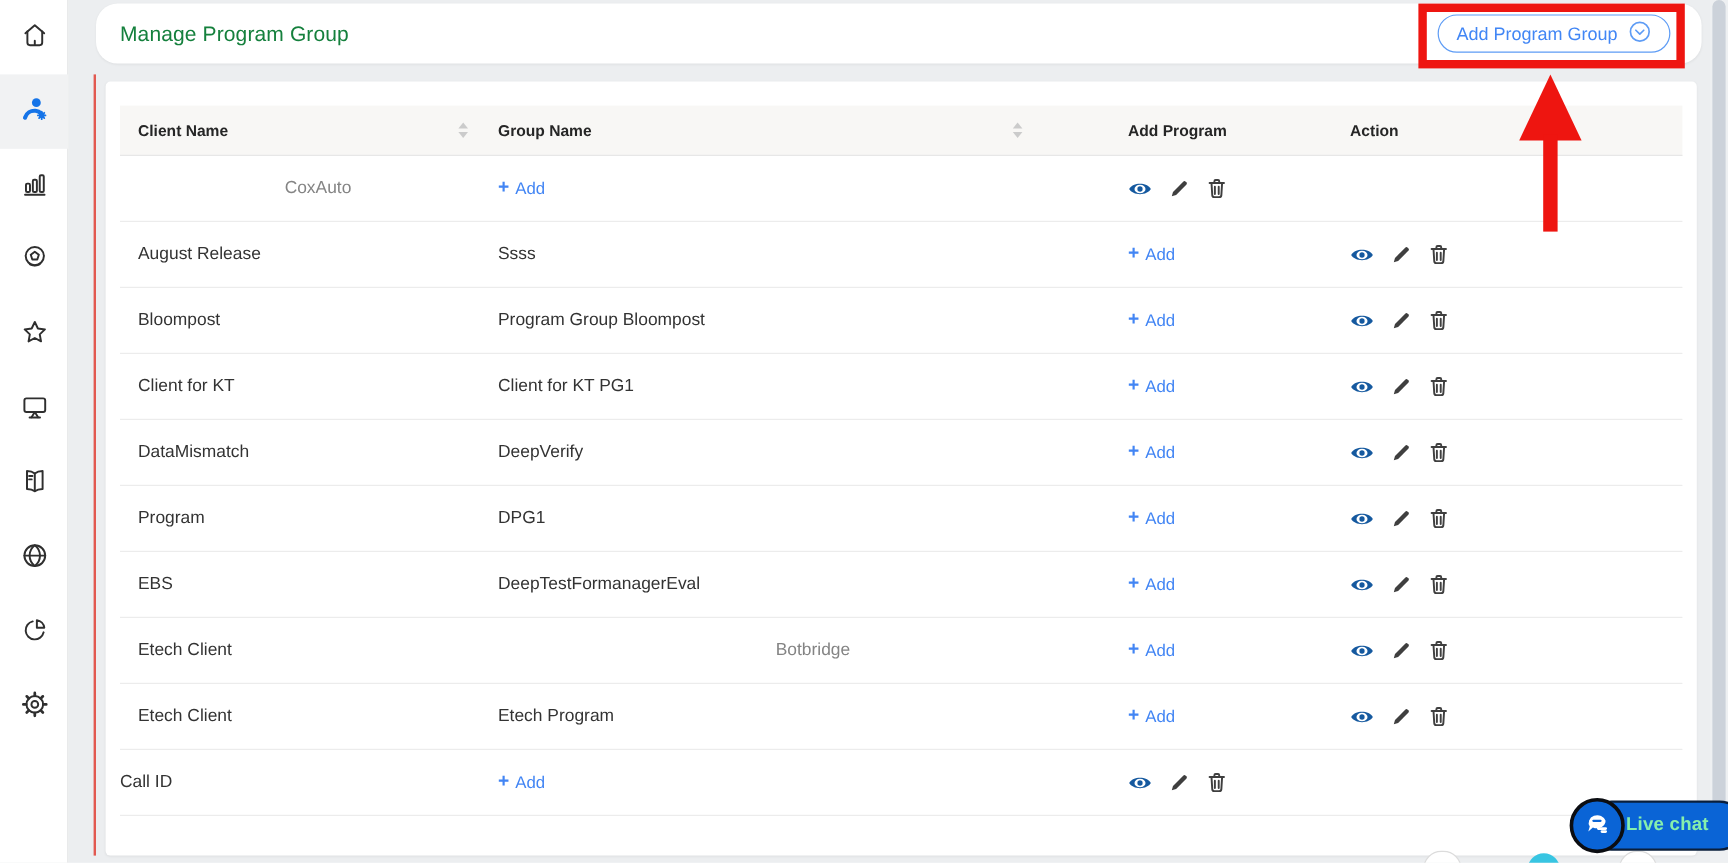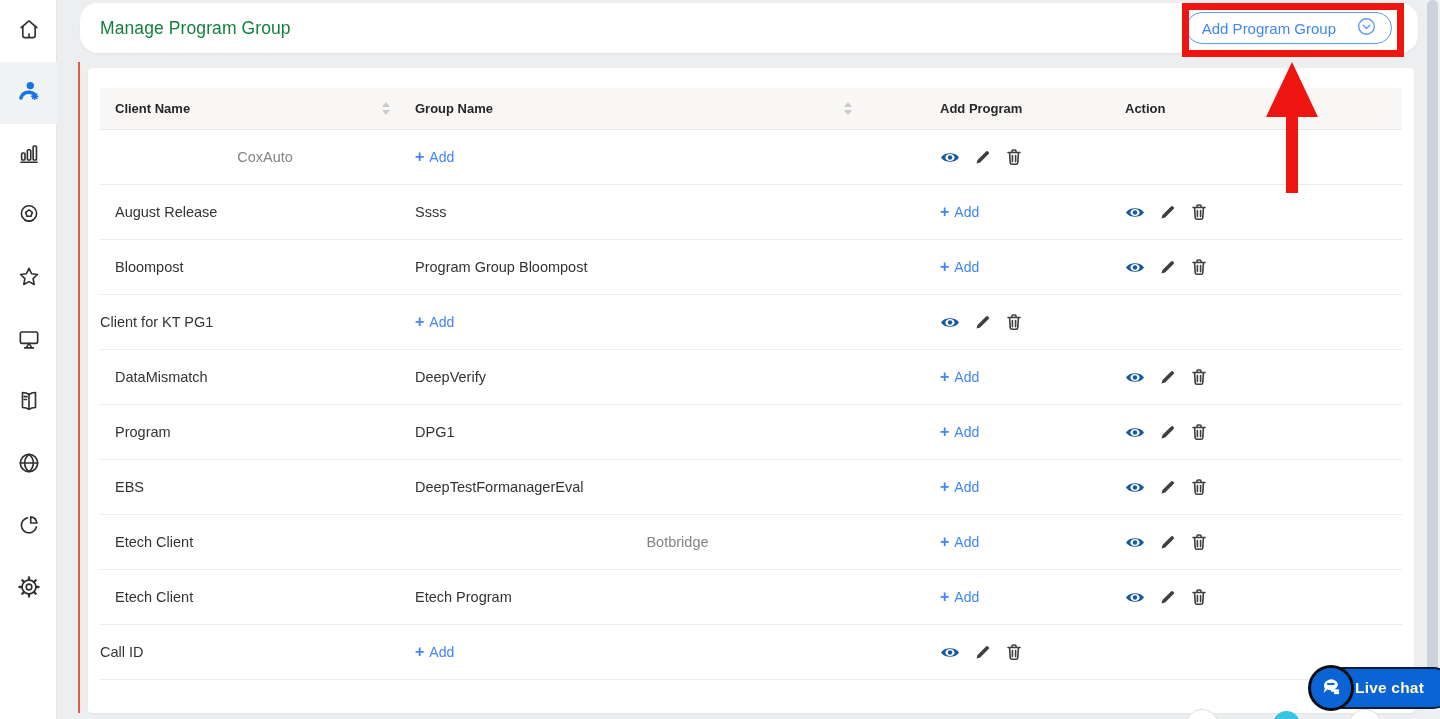--- a/index.html
+++ b/index.html
@@ -30,21 +30,21 @@
     position:absolute; left:80px; top:3px; width:1338px; height:50px;
     background:#ffffff; border-radius:18px;
     display:flex; align-items:center; padding:0 26px 0 20px;
     box-shadow:0 1px 2px rgba(0,0,0,0.05); z-index:5;
   }
   .page-title { font-size:17.5px; font-weight:500; color:#15803d; letter-spacing:.1px; }
   .header-spacer { flex:1; }
   .pill-btn {
     height:32px; border:1px solid #5e9cf5; border-radius:17px; background:#fff;
     color:#4186f5; font-size:15px; font-family:"Liberation Sans",sans-serif;
-    display:flex; align-items:center; gap:21px; padding:0 15px; cursor:pointer;
+    display:flex; align-items:center; gap:9px; padding:0 15px; cursor:pointer;
     white-space:nowrap;
   }
   .pill-btn + .pill-btn { margin-left:18px; }
   .pill-btn svg { stroke:#5e9cf5; fill:none; stroke-width:1.4; stroke-linecap:round; stroke-linejoin:round; }
 
   
   .accent-line { position:absolute; left:78px; top:62px; width:2px; height:651px; background:#e25950; z-index:4; }
 
   
   .table-card {
@@ -97,21 +97,21 @@
   .peek-pill { width:32px; height:30px; border-radius:16px; background:#fff; border:1.5px solid #dcdcdc; }
   .peek-active { width:27px; height:27px; border-radius:50%; background:#38c5e2; }
 
   
   .live-chat {
     position:absolute; left:1322px; top:667px; width:132px; height:42px;
     background:#0a64d6; border:2px solid #0a1f3c; border-radius:22px;
     display:flex; align-items:center; justify-content:flex-end; padding-right:28px;
     z-index:60; cursor:pointer;
   }
-  .live-chat-label { color:#fef9c3; font-weight:bold; font-size:15.5px; letter-spacing:.2px; }
+  .live-chat-label { color:#86efac; font-weight:bold; font-size:15.5px; letter-spacing:.2px; }
   .live-chat-circle {
     position:absolute; left:1308px; top:665px; width:46px; height:46px;
     background:#0a64d6; border:3px solid #0b0d12; border-radius:50%;
     display:flex; align-items:center; justify-content:center; z-index:61; cursor:pointer;
   }
 </style>
 </head>
 <body>
 
 <div class="sidebar">
@@ -346,20 +346,21 @@
               <path d="M2 4.5 H14"></path>
               <path d="M6 4.3 V3 a1 1 0 0 1 1-1 h2 a1 1 0 0 1 1 1 v1.3"></path>
               <path d="M3.6 4.8 l.6 9.8 a1.8 1.8 0 0 0 1.8 1.7 h4 a1.8 1.8 0 0 0 1.8-1.7 l.6-9.8"></path>
               <path d="M6.4 7.6 v6 M9.6 7.6 v6"></path>
             </svg>
       </span>
     </div>
   </div>
 
   <div class="trow">
+    <div class="cell c-client">Client for KT</div>
     <div class="cell no-pad c-group">Client for KT PG1</div>
     <div class="cell no-pad">
       <a class="add-link">
         <span class="plus">+</span>
         <span class="add-txt">Add</span>
       </a>
     </div>
     <div class="cell no-pad actions">
       <span class="act">
         <svg width="20" height="15" viewBox="0 0 20 15">

